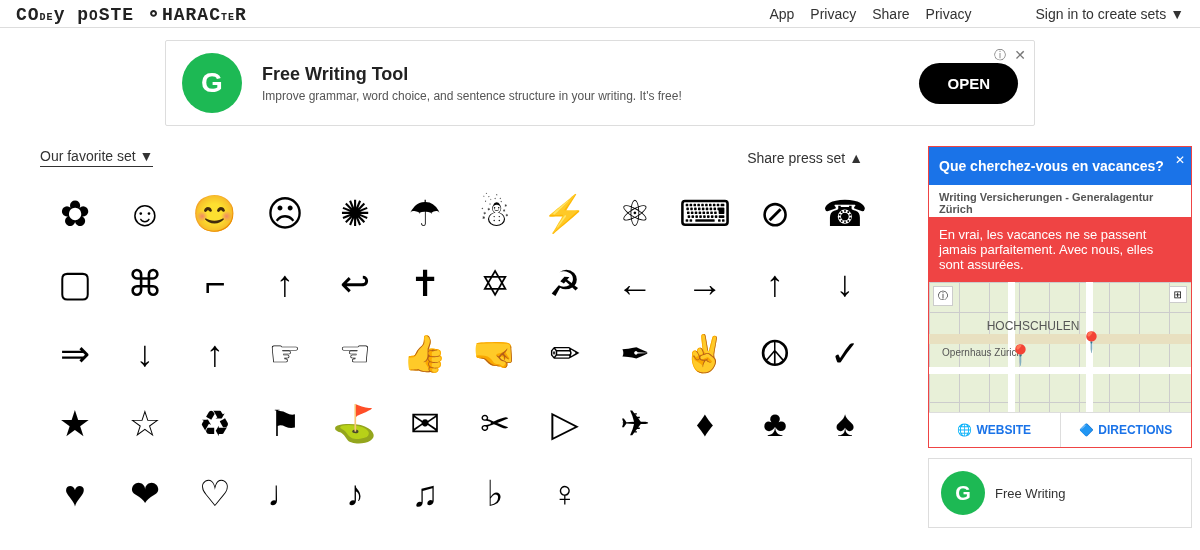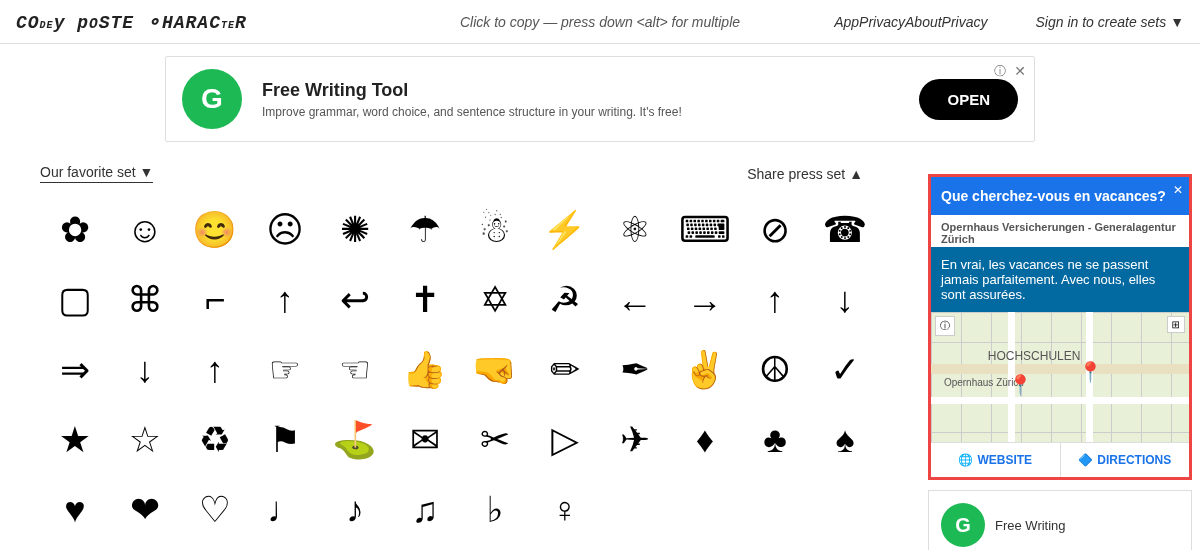--- a/index.html
+++ b/index.html
@@ -5,39 +5,39 @@
     * { margin: 0; padding: 0; box-sizing: border-box; }
     body { font-family: Arial, sans-serif; background: #fff; width: 1200px; overflow-x: hidden; }
 
     
     #header {
       display: flex;
       align-items: center;
       justify-content: space-between;
       padding: 8px 16px;
       border-bottom: 1px solid #ddd;
-      height: 44px;
-      font-style: italic;
+      height: 28px;
     }
     #header-logo {
       font-size: 18px;
       font-weight: bold;
       letter-spacing: 1px;
       color: #222;
       font-family: 'Courier New', monospace;
     }
     #header-tagline {
       font-size: 14px;
       color: #555;
       position: absolute;
       left: 50%;
       transform: translateX(-50%);
     }
     #header-nav {
       display: flex;
+      gap: 16px;
       align-items: center;
       font-size: 14px;
     }
     #header-nav a {
       color: #333;
       text-decoration: none;
       cursor: pointer;
     }
     .sign-in-link { color: #333; margin-left: 48px; }
 
@@ -159,22 +159,21 @@
       display: flex;
       align-items: center;
       gap: 8px;
       margin-top: 8px;
       padding: 4px 0;
     }
 
     
     #sidebar-ad {
       background: #fff;
-      border: 3px solid #ef4444;
-      margin-top: 12px;
+      border: 1px solid #ef4444;
     }
     #sidebar-ad-header {
       background: #1a73e8;
       color: #fff;
       padding: 10px;
       font-size: 13px;
       position: relative;
     }
     #sidebar-ad-close {
       position: absolute;
@@ -267,25 +266,24 @@
       font-weight: bold;
       flex-shrink: 0;
     }
     #sidebar-bottom-text { font-size: 13px; color: #333; font-weight: normal; }
   </style>
 </head>
 <body>
 
 <div id="header">
   <div id="header-logo">CO<span style="font-variant:small-caps;font-size:80%">de</span>y p<span style="font-variant:small-caps;font-size:80%">O</span>STE ⚬HARAC<span style="font-variant:small-caps;font-size:80%">te</span>R</div>
-  <div id="header-tagline">Click to copy — press down &lt;alt&gt; for multiple</div>
   <div id="header-nav">
     <a>App</a>
     <a>Privacy</a>
-    <a>About</a>
+    <a>Share</a>
     <a>Privacy</a>
     <a class="sign-in-link">Sign in to create sets ▼</a>
   </div>
 </div>
 
 <div id="ad-banner">
   <div id="ad-logo">G</div>
   <div id="ad-text">
     <h3>Free Writing Tool</h3>
     <p>Improve grammar, word choice, and sentence structure in your writing. It's free!</p>
@@ -374,22 +372,22 @@
 
   </div>
 
   <div id="sidebar">
 
     <div id="sidebar-ad">
       <div id="sidebar-ad-header">
         <div style="font-weight:bold; font-size:14px; line-height:1.3;">Que cherchez-vous en vacances?</div>
         <span id="sidebar-ad-close">✕</span>
       </div>
-      <div id="sidebar-ad-title" style="font-size:11px; color:#555; padding: 6px 10px 2px;">Opernhaus Versicherungen - Generalagentur Zürich</div>
-      <div style="background:#0369a1; color:#fff; padding:10px; font-size:13px; margin:0;">En vrai, les vacances ne se passent jamais parfaitement. Avec nous, elles sont assurées.</div>
+      <div id="sidebar-ad-title" style="font-size:11px; color:#555; padding: 6px 10px 2px;">Writing Versicherungen - Generalagentur Zürich</div>
+      <div style="background:#ef4444; color:#fff; padding:10px; font-size:13px; margin:0;">En vrai, les vacances ne se passent jamais parfaitement. Avec nous, elles sont assurées.</div>
 
       <div id="sidebar-map">
         <div class="map-grid"></div>
         <div class="map-road-h" style="top:40%; left:0; width:100%; background:#e8e0c0; height:10px;"></div>
         <div class="map-road-h" style="top:65%; left:0; width:100%; background:#fff; height:7px;"></div>
         <div class="map-road-v" style="left:30%; top:0; height:100%; background:#fff; width:7px;"></div>
         <div class="map-road-v" style="left:60%; top:0; height:100%; background:#fff; width:7px;"></div>
         <div style="position:absolute; top:28%; left:22%; font-size:12px; color:#555; font-weight:normal;">HOCHSCHULEN</div>
         <div style="position:absolute; top:50%; left:5%; font-size:10px; color:#555;">Opernhaus Zürich</div>
         <div class="map-pin" style="left:35%; top:65%;">📍</div>

